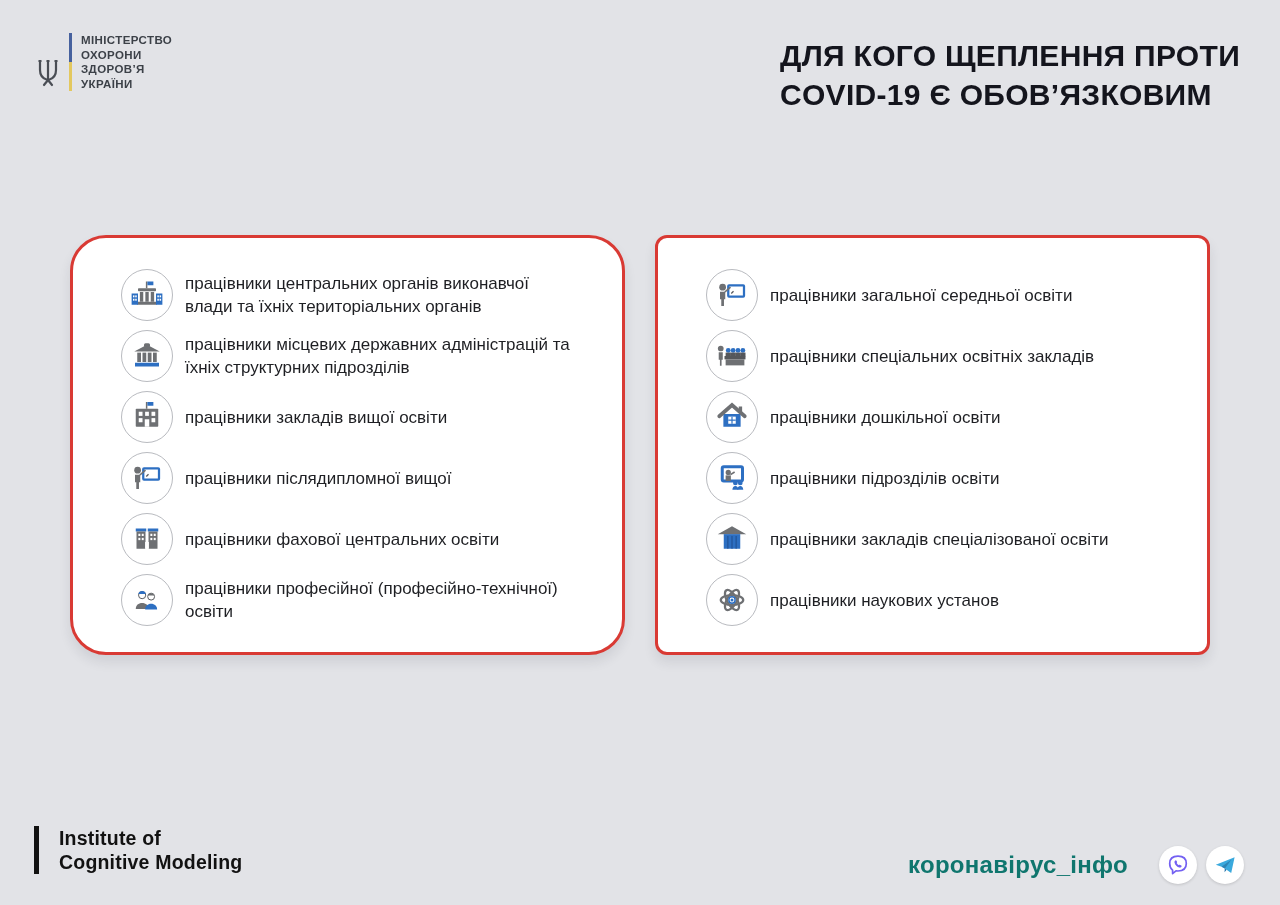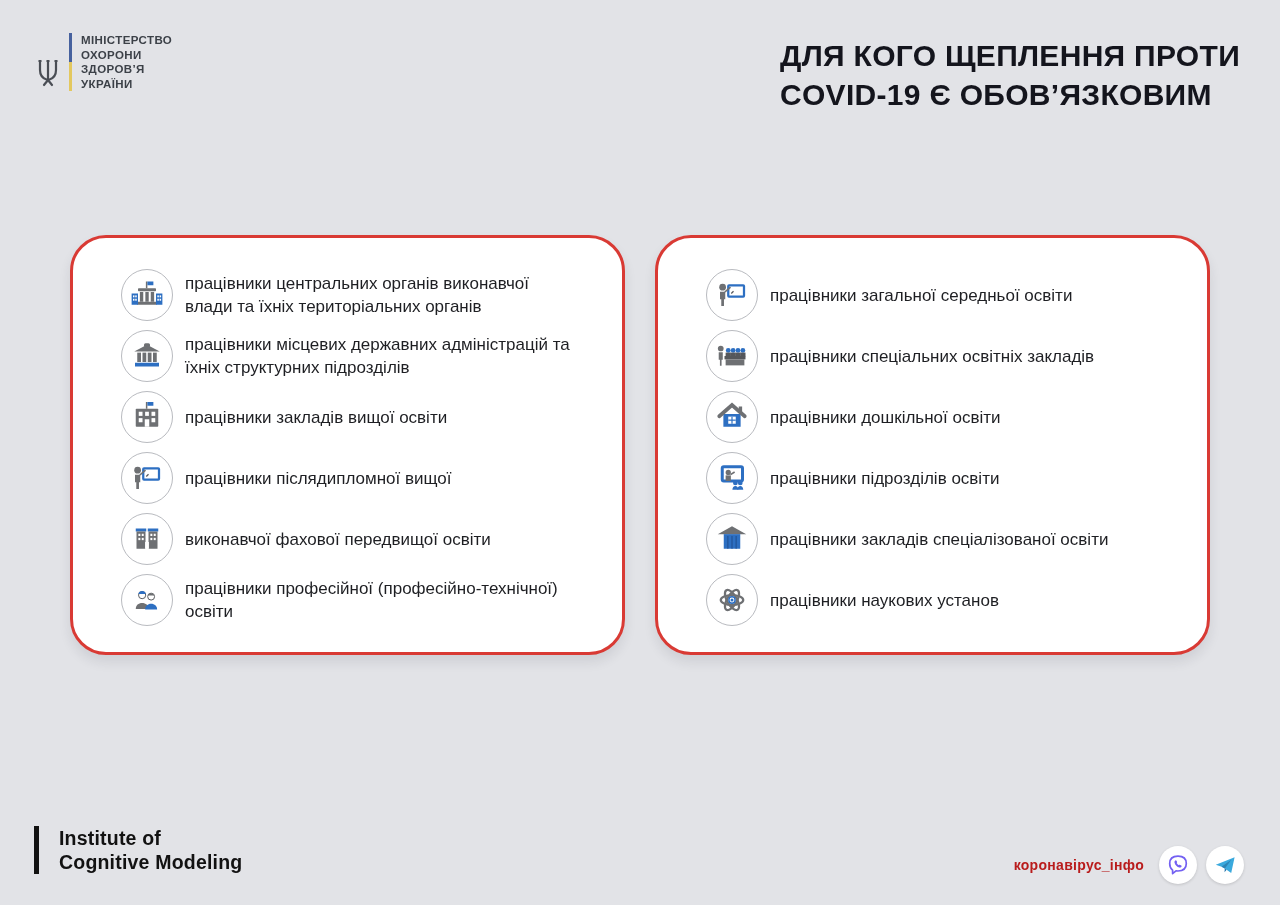--- a/index.html
+++ b/index.html
@@ -19,35 +19,35 @@
 
   .page-title{position:absolute;top:36px;right:40px;text-align:left;
     font-size:30px;line-height:39px;font-weight:bold;color:#14151d;letter-spacing:.3px;}
 
   
   .card{position:absolute;top:235px;width:555px;height:420px;box-sizing:border-box;
     background:#ffffff;border:3px solid #d93a34;border-radius:36px;
     box-shadow:0 7px 12px rgba(40,40,60,.10);
     padding:31px 28px 0 48px;display:flex;flex-direction:column;gap:9px;}
   .card.left{left:70px;}
-  .card.right{left:655px;}
+  .card.right{left:655px;border-radius:12px;}
 
   .row{display:flex;align-items:center;min-height:50px;}
   .icon-circle{flex:0 0 50px;width:50px;height:50px;border-radius:50%;
     background:#fff;border:1px solid #b9bbc0;display:flex;align-items:center;justify-content:center;}
   .row .label{margin-left:12px;font-size:17px;line-height:23px;font-weight:500;
     color:#1e1f23;max-width:385px;}
 
   
   .footer-brand{position:absolute;left:34px;top:826px;display:flex;align-items:stretch;gap:9px;}
   .brand-bar{width:5px;background:#121212;margin-right:11px;}
   .brand-text{font-size:19.5px;line-height:24px;font-weight:bold;color:#121212;letter-spacing:.2px;}
 
   .channel{position:absolute;right:36px;top:845px;height:40px;display:flex;align-items:center;}
-  .channel-name{font-size:14px;font-weight:bold;color:#b91c1c;margin-right:6px;letter-spacing:.3px;}
+  .channel-name{font-size:24px;font-weight:bold;color:#0f766e;margin-right:22px;letter-spacing:.3px;}
   .social-btn{width:38px;height:38px;border-radius:50%;background:#ffffff;
     display:flex;align-items:center;justify-content:center;margin-left:9px;
     box-shadow:0 1px 3px rgba(0,0,0,.15);cursor:pointer;}
 </style>
 </head>
 <body>
 
 <div class="ministry-logo">
   <span class="trident">
     <svg width="24" height="28" viewBox="0 0 24 28">
@@ -168,21 +168,21 @@
           <rect x="12.5" y="22.5" width="2.6" height="3"></rect>
             <rect x="17" y="22.5" width="2.6" height="3"></rect>
           <rect x="28.5" y="17" width="2.6" height="3"></rect>
             <rect x="33" y="17" width="2.6" height="3"></rect>
           <rect x="28.5" y="22.5" width="2.6" height="3"></rect>
             <rect x="33" y="22.5" width="2.6" height="3"></rect>
           <rect x="21.5" y="28" width="5" height="9"></rect>
         </g>
       </svg>
     </span>
-    <span class="label">виконавчої фахової передвищої освіти</span>
+    <span class="label">працівники фахової центральних освіти</span>
   </div>
 
   <div class="row">
     <span class="icon-circle">
       <svg width="36" height="36" viewBox="0 0 48 48">
         <path d="M9 36 c0-5 3.6-8 8.5-8 s8.5 3 8.5 8 Z" fill="#6e7073"></path>
         <circle cx="17.5" cy="17.5" r="4.8" fill="#fff" stroke="#55575b" stroke-width="1.3"></circle>
         <path d="M12.4 16 a5.3 5.3 0 0 1 10.2 0 Z" fill="#2d6fc2"></path>
         <path d="M21.5 36.5 c0-4.6 3.5-7.6 8-7.6 s8 3 8 7.6 Z" fill="#2d6fc2"></path>
         <circle cx="29.5" cy="19.5" r="4.6" fill="#fff" stroke="#55575b" stroke-width="1.3"></circle>

